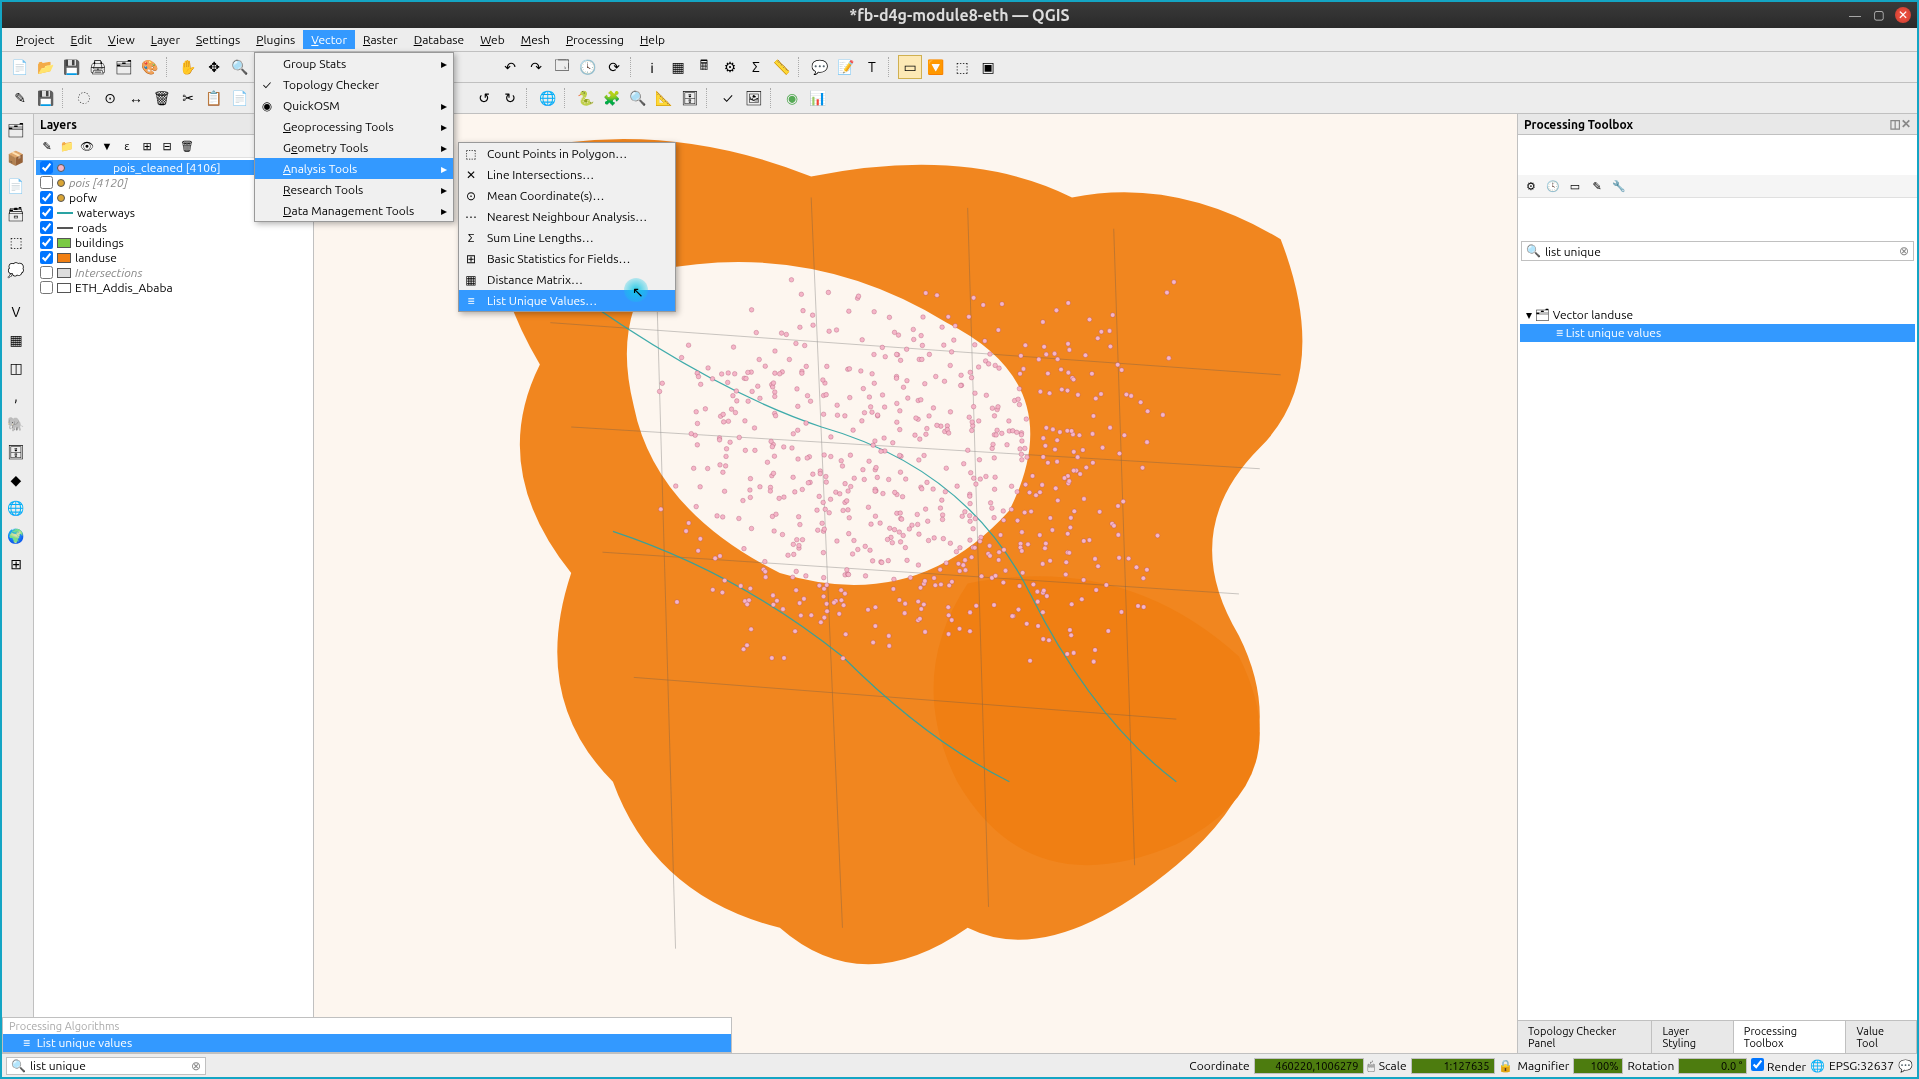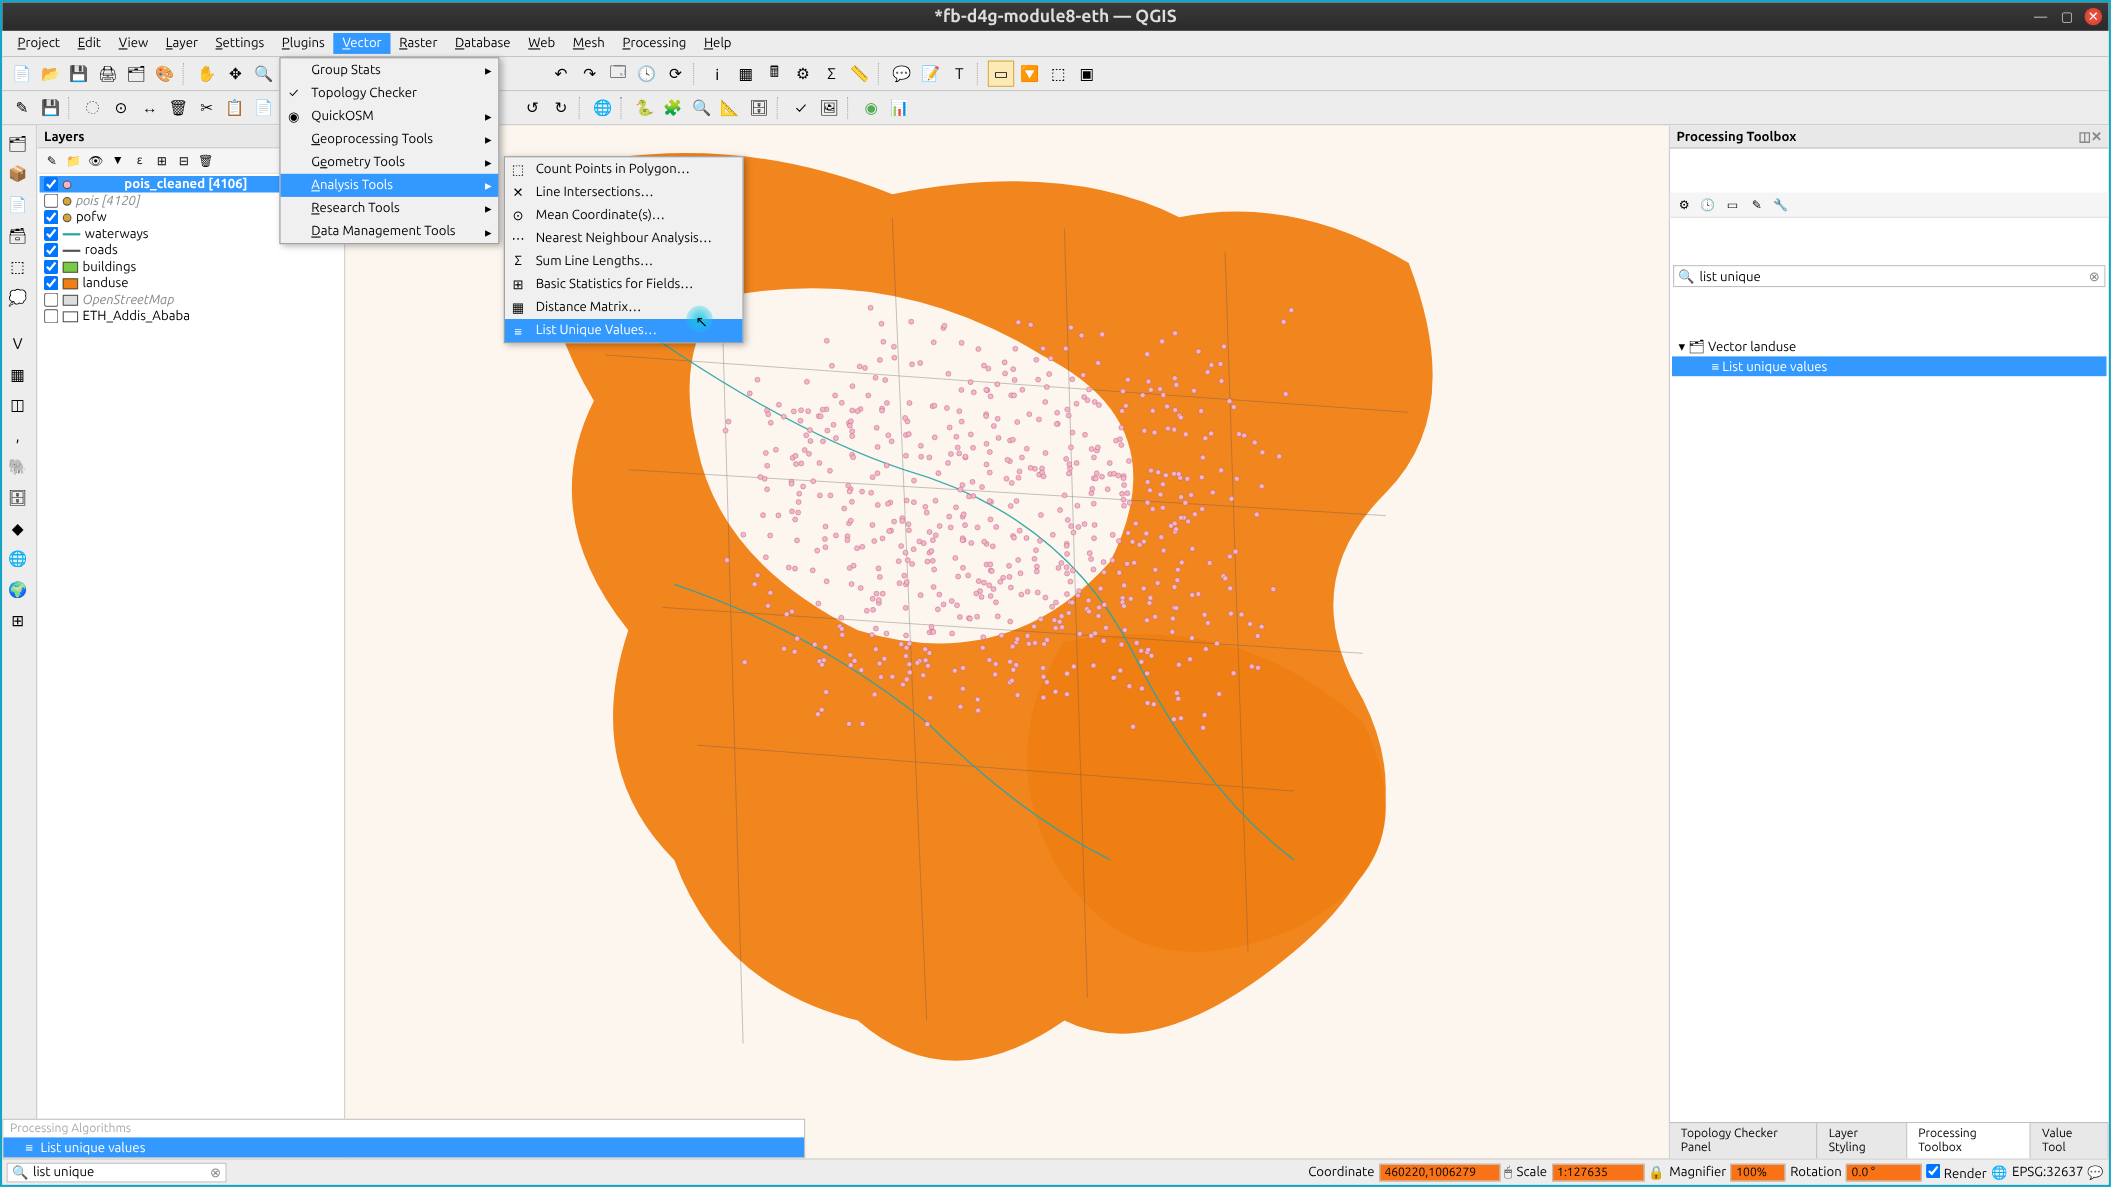--- a/index.html
+++ b/index.html
@@ -40,21 +40,21 @@
 .search-box input { border: none; outline: none; flex: 1; font-size: 12px; }
 .search-icon { color: #888; margin-right: 4px; }
 .tree { flex: 1; padding: 2px; }
 .tree-item { padding: 2px 4px 2px 20px; cursor: pointer; }
 .tree-item.group { padding-left: 6px; font-weight: normal; }
 .tree-item.selected { background: #3399ff; color: #fff; }
 .tabs { display: flex; border-top: 1px solid #c0c0c0; background: #e8e8e8; }
 .tab { padding: 4px 10px; border-right: 1px solid #c0c0c0; cursor: pointer; font-size: 11px; }
 .tab.active { background: #fff; }
 .statusbar { height: 24px; background: #ededed; border-top: 1px solid #c0c0c0; display: flex; align-items: center; padding: 0 4px; gap: 4px; font-size: 11px; }
-.status-input { border: 1px solid #c0c0c0; background: #f97316; padding: 1px 4px; font-size: 11px; }
+.status-input { border: 1px solid #c0c0c0; background: #4d7c0f; padding: 1px 4px; font-size: 11px; text-align: right; }
 .locator { display: flex; align-items: center; border: 1px solid #c0c0c0; background: #fff; padding: 1px 4px; width: 200px; }
 .locator input { border: none; outline: none; flex: 1; font-size: 12px; }
 .dropdown-menu { position: absolute; background: #f0f0f0; border: 1px solid #999; box-shadow: 2px 2px 6px rgba(0,0,0,.3); z-index: 1000; min-width: 200px; }
 .dropdown-item { padding: 4px 24px 4px 28px; cursor: pointer; position: relative; display: flex; align-items: center; }
 .dropdown-item.has-sub::after { content: "▸"; position: absolute; right: 6px; }
 .dropdown-item.highlighted { background: #3399ff; color: #fff; }
 .dropdown-icon { position: absolute; left: 4px; width: 16px; text-align: center; font-size: 12px; }
 .locator-popup { position: absolute; left: 0; bottom: 24px; width: 730px; background: #fff; border: 1px solid #c0c0c0; z-index: 500; }
 .locator-header { color: #aaa; padding: 2px 6px; font-size: 11px; }
 .locator-result { background: #3399ff; color: #fff; padding: 2px 6px 2px 20px; }
@@ -191,21 +191,21 @@
       <div class="ltool">▼</div>
       <div class="ltool">ε</div>
       <div class="ltool">⊞</div>
       <div class="ltool">⊟</div>
       <div class="ltool">🗑</div>
     </div>
     <div class="layer-list" id="layer-list">
         <div class="layer-row selected">
           <input type="checkbox" class="layer-checkbox" checked="" style="">
           <span class="layer-swatch point" style="background: rgb(245, 181, 200);"></span>
-          <span class="layer-name" style="font-weight: bold; padding-left: 44px;">pois_cleaned [4106]</span>
+          <span class="layer-name" style="font-weight: normal; padding-left: 44px;">pois_cleaned [4106]</span>
         </div>
         <div class="layer-row">
           <input type="checkbox" class="layer-checkbox" style="">
           <span class="layer-swatch point" style="background: rgb(217, 165, 54);"></span>
           <span class="layer-name unchecked">pois [4120]</span>
         </div>
         <div class="layer-row">
           <input type="checkbox" class="layer-checkbox" checked="" style="">
           <span class="layer-swatch point" style="background: rgb(217, 165, 54);"></span>
           <span class="layer-name">pofw</span>
@@ -226,21 +226,21 @@
           <span class="layer-name">buildings</span>
         </div>
         <div class="layer-row">
           <input type="checkbox" class="layer-checkbox" checked="" style="">
           <span class="layer-swatch " style="background: rgb(240, 127, 19);"></span>
           <span class="layer-name">landuse</span>
         </div>
         <div class="layer-row">
           <input type="checkbox" class="layer-checkbox" style="">
           <span class="layer-swatch " style="background: rgb(221, 221, 221);"></span>
-          <span class="layer-name unchecked">OpenStreetMap</span>
+          <span class="layer-name unchecked">Intersections</span>
         </div>
         <div class="layer-row">
           <input type="checkbox" class="layer-checkbox" style="">
           <span class="layer-swatch " style="background: rgb(255, 255, 255);"></span>
           <span class="layer-name">ETH_Addis_Ababa</span>
         </div>
       </div>
   </div>
 
   <div class="map-canvas">

